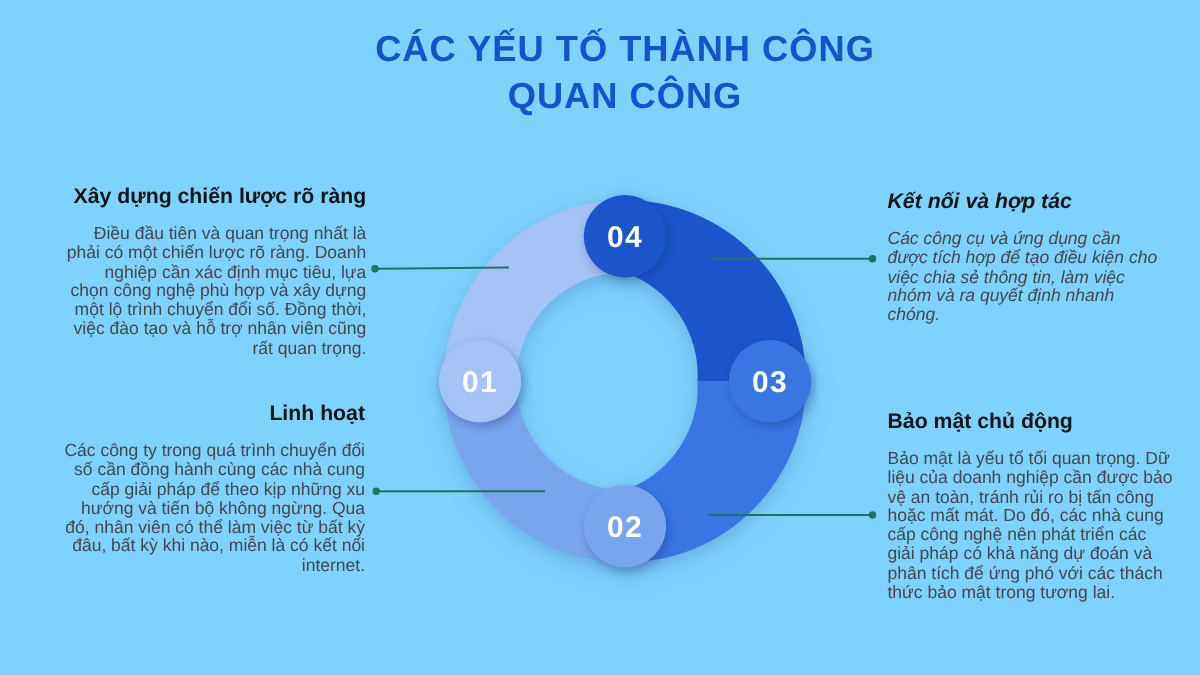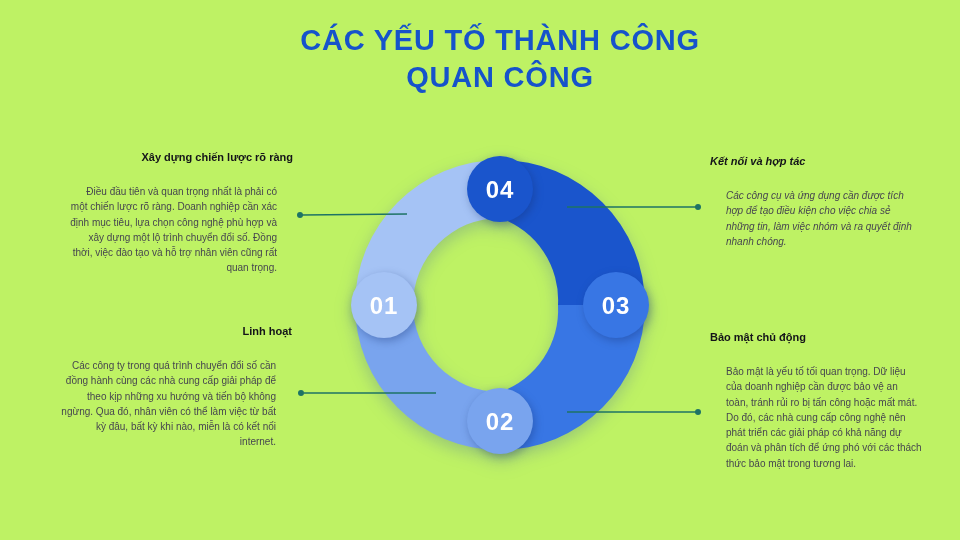--- a/index.html
+++ b/index.html
@@ -5,21 +5,21 @@
   html, body {
     margin: 0;
     padding: 0;
     background: #ffffff;
     font-family: "Liberation Sans", "DejaVu Sans", sans-serif;
   }
   .page {
     position: relative;
     width: 960px;
     height: 540px;
-    background: #bef264;
+    background: #7dd3fc;
     overflow: hidden;
   }
   .main-title {
     position: absolute;
     top: 22px;
     left: 40px;
     width: 920px;
     text-align: center;
     color: #1653CB;
     font-weight: bold;
@@ -46,29 +46,29 @@
     font-size: 24px;
     letter-spacing: 1px;
     fill: #ffffff;
   }
   .text-block {
     position: absolute;
     z-index: 2;
   }
   .text-block h2 {
     margin: 0 0 11px 0;
-    font-size: 11px;
+    font-size: 17px;
     line-height: 22px;
     color: #141419;
     font-weight: bold;
     white-space: nowrap;
   }
   .text-block p {
-    margin: 16px;
-    font-size: 10px;
+    margin: 0;
+    font-size: 14px;
     line-height: 15.3px;
     color: #46464F;
   }
   .align-right { text-align: right; }
   .align-left { text-align: left; }
   .block-strategy { left: 53px;  top: 146px; width: 240px; }
   .block-connect  { left: 710px; top: 150px; width: 218px; font-style: italic; }
   .block-flexible { left: 42px;  top: 320px; width: 250px; }
   .block-security { left: 710px; top: 326px; width: 228px; }
 </style>
@@ -116,21 +116,21 @@
     </g>
   </svg>
 
   <div class="text-block block-strategy align-right">
     <h2>Xây dựng chiến lược rõ ràng</h2>
     <p>Điều đầu tiên và quan trọng nhất là phải có một chiến lược rõ ràng. Doanh nghiệp cần xác định mục tiêu, lựa chọn công nghệ phù hợp và xây dựng một lộ trình chuyển đổi số. Đồng thời, việc đào tạo và hỗ trợ nhân viên cũng rất quan trọng.</p>
   </div>
 
   <div class="text-block block-connect align-left">
     <h2>Kết nối và hợp tác</h2>
-    <p>Các công cụ và ứng dụng cần được tích hợp để tạo điều kiện cho việc chia sẻ những tin, làm việc nhóm và ra quyết định nhanh chóng.</p>
+    <p>Các công cụ và ứng dụng cần được tích hợp để tạo điều kiện cho việc chia sẻ thông tin, làm việc nhóm và ra quyết định nhanh chóng.</p>
   </div>
 
   <div class="text-block block-security align-left">
     <h2>Bảo mật chủ động</h2>
     <p>Bảo mật là yếu tố tối quan trọng. Dữ liệu của doanh nghiệp cần được bảo vệ an toàn, tránh rủi ro bị tấn công hoặc mất mát. Do đó, các nhà cung cấp công nghệ nên phát triển các giải pháp có khả năng dự đoán và phân tích để ứng phó với các thách thức bảo mật trong tương lai.</p>
   </div>
 
   <div class="text-block block-flexible align-right">
     <h2>Linh hoạt</h2>
     <p>Các công ty trong quá trình chuyển đổi số cần đồng hành cùng các nhà cung cấp giải pháp để theo kịp những xu hướng và tiến bộ không ngừng. Qua đó, nhân viên có thể làm việc từ bất kỳ đâu, bất kỳ khi nào, miễn là có kết nối internet.</p>

